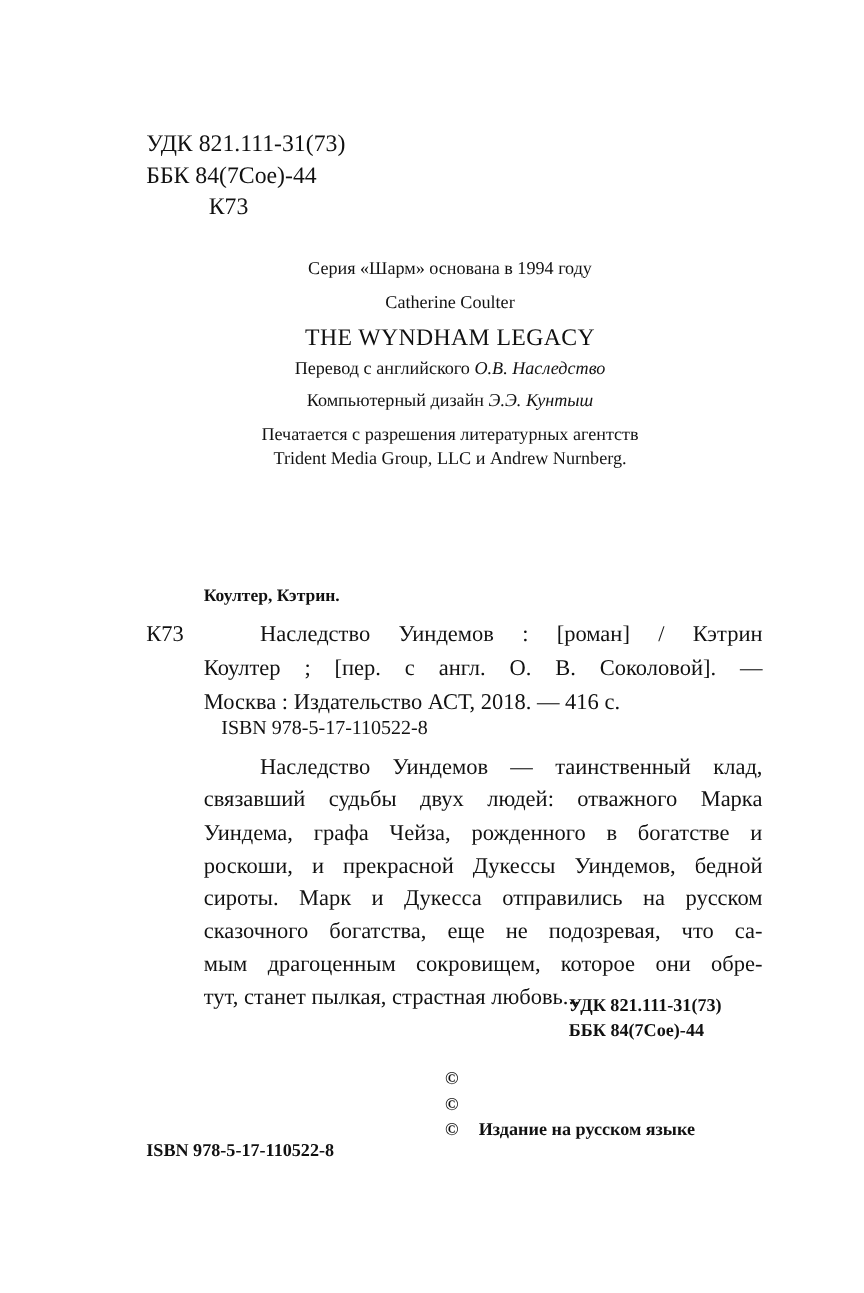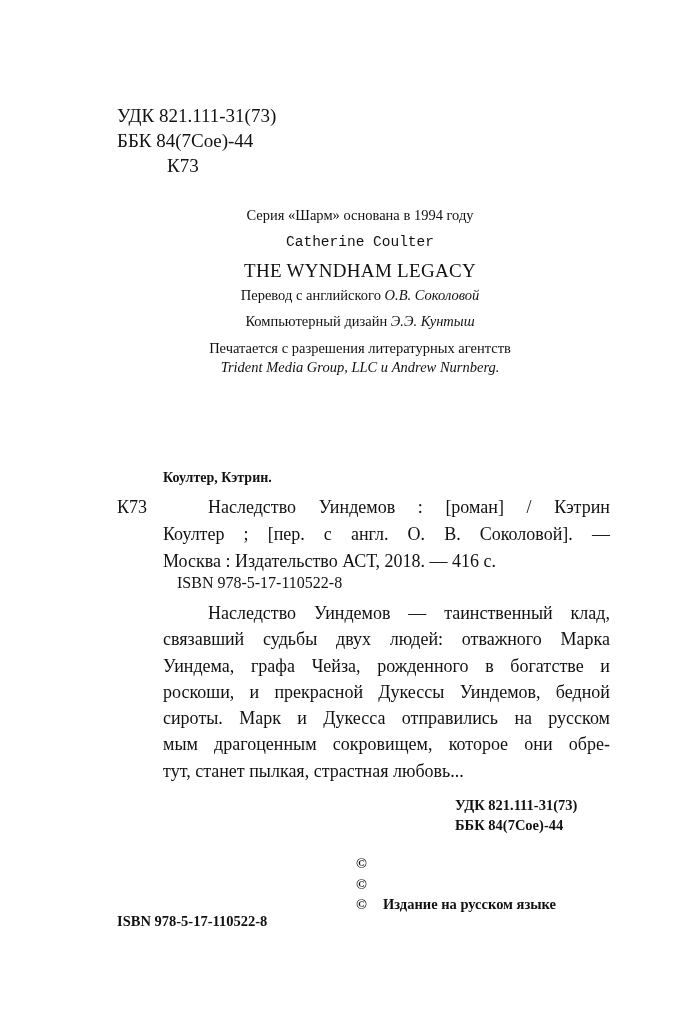--- a/index.html
+++ b/index.html
@@ -49,32 +49,32 @@
   </div>
   <div>
     <span>ББК</span>
     <span>84(7Coe)-44</span>
   </div>
   <div class="k73">К73</div>
 </div>
 
 <div class="center-block" style="top:0;">
   <div class="cb-line" style="top:207px;">Серия «Шарм» основана в 1994 году</div>
-  <div class="cb-line" style="top:234px;font-family:Liberation Mono, monospace;">Catherine Coulter</div>
+  <div class="cb-line" style="top:234px;">Catherine Coulter</div>
   <div class="cb-line title-en" style="top:260px;">THE WYNDHAM LEGACY</div>
   <div class="cb-line" style="top:287px;">
     <span>Перевод с английского</span>
-    <span class="it">О.В. Соколовой</span>
+    <span class="it">О.В. Наследство</span>
   </div>
   <div class="cb-line" style="top:313px;">
     <span>Компьютерный дизайн</span>
     <span class="it">Э.Э. Кунтыш</span>
   </div>
   <div class="cb-line" style="top:340px;">Печатается с разрешения литературных агентств</div>
-  <div class="cb-line" style="top:359px;font-style:italic;">Trident Media Group, LLC и Andrew Nurnberg.</div>
+  <div class="cb-line" style="top:359px;">Trident Media Group, LLC и Andrew Nurnberg.</div>
 </div>
 
 <div class="abs author">Коултер, Кэтрин.</div>
 <div class="abs k73-mid">К73</div>
 
 <div class="biblio" style="top:494px;">
   <div class="line indent">
     <span>Наследство</span>
     <span>Уиндемов</span>
     <span>:</span>
@@ -136,20 +136,29 @@
   <div class="line">
     <span>сироты.</span>
     <span>Марк</span>
     <span>и</span>
     <span>Дукесса</span>
     <span>отправились</span>
     <span>на</span>
     <span>русском</span>
   </div>
   <div class="line">
+    <span>сказочного</span>
+    <span>богатства,</span>
+    <span>еще</span>
+    <span>не</span>
+    <span>подозревая,</span>
+    <span>что</span>
+    <span>са-</span>
+  </div>
+  <div class="line">
     <span>мым</span>
     <span>драгоценным</span>
     <span>сокровищем,</span>
     <span>которое</span>
     <span>они</span>
     <span>обре-</span>
   </div>
   <div class="line last">
     <span>тут, станет пылкая, страстная любовь...</span>
   </div>

